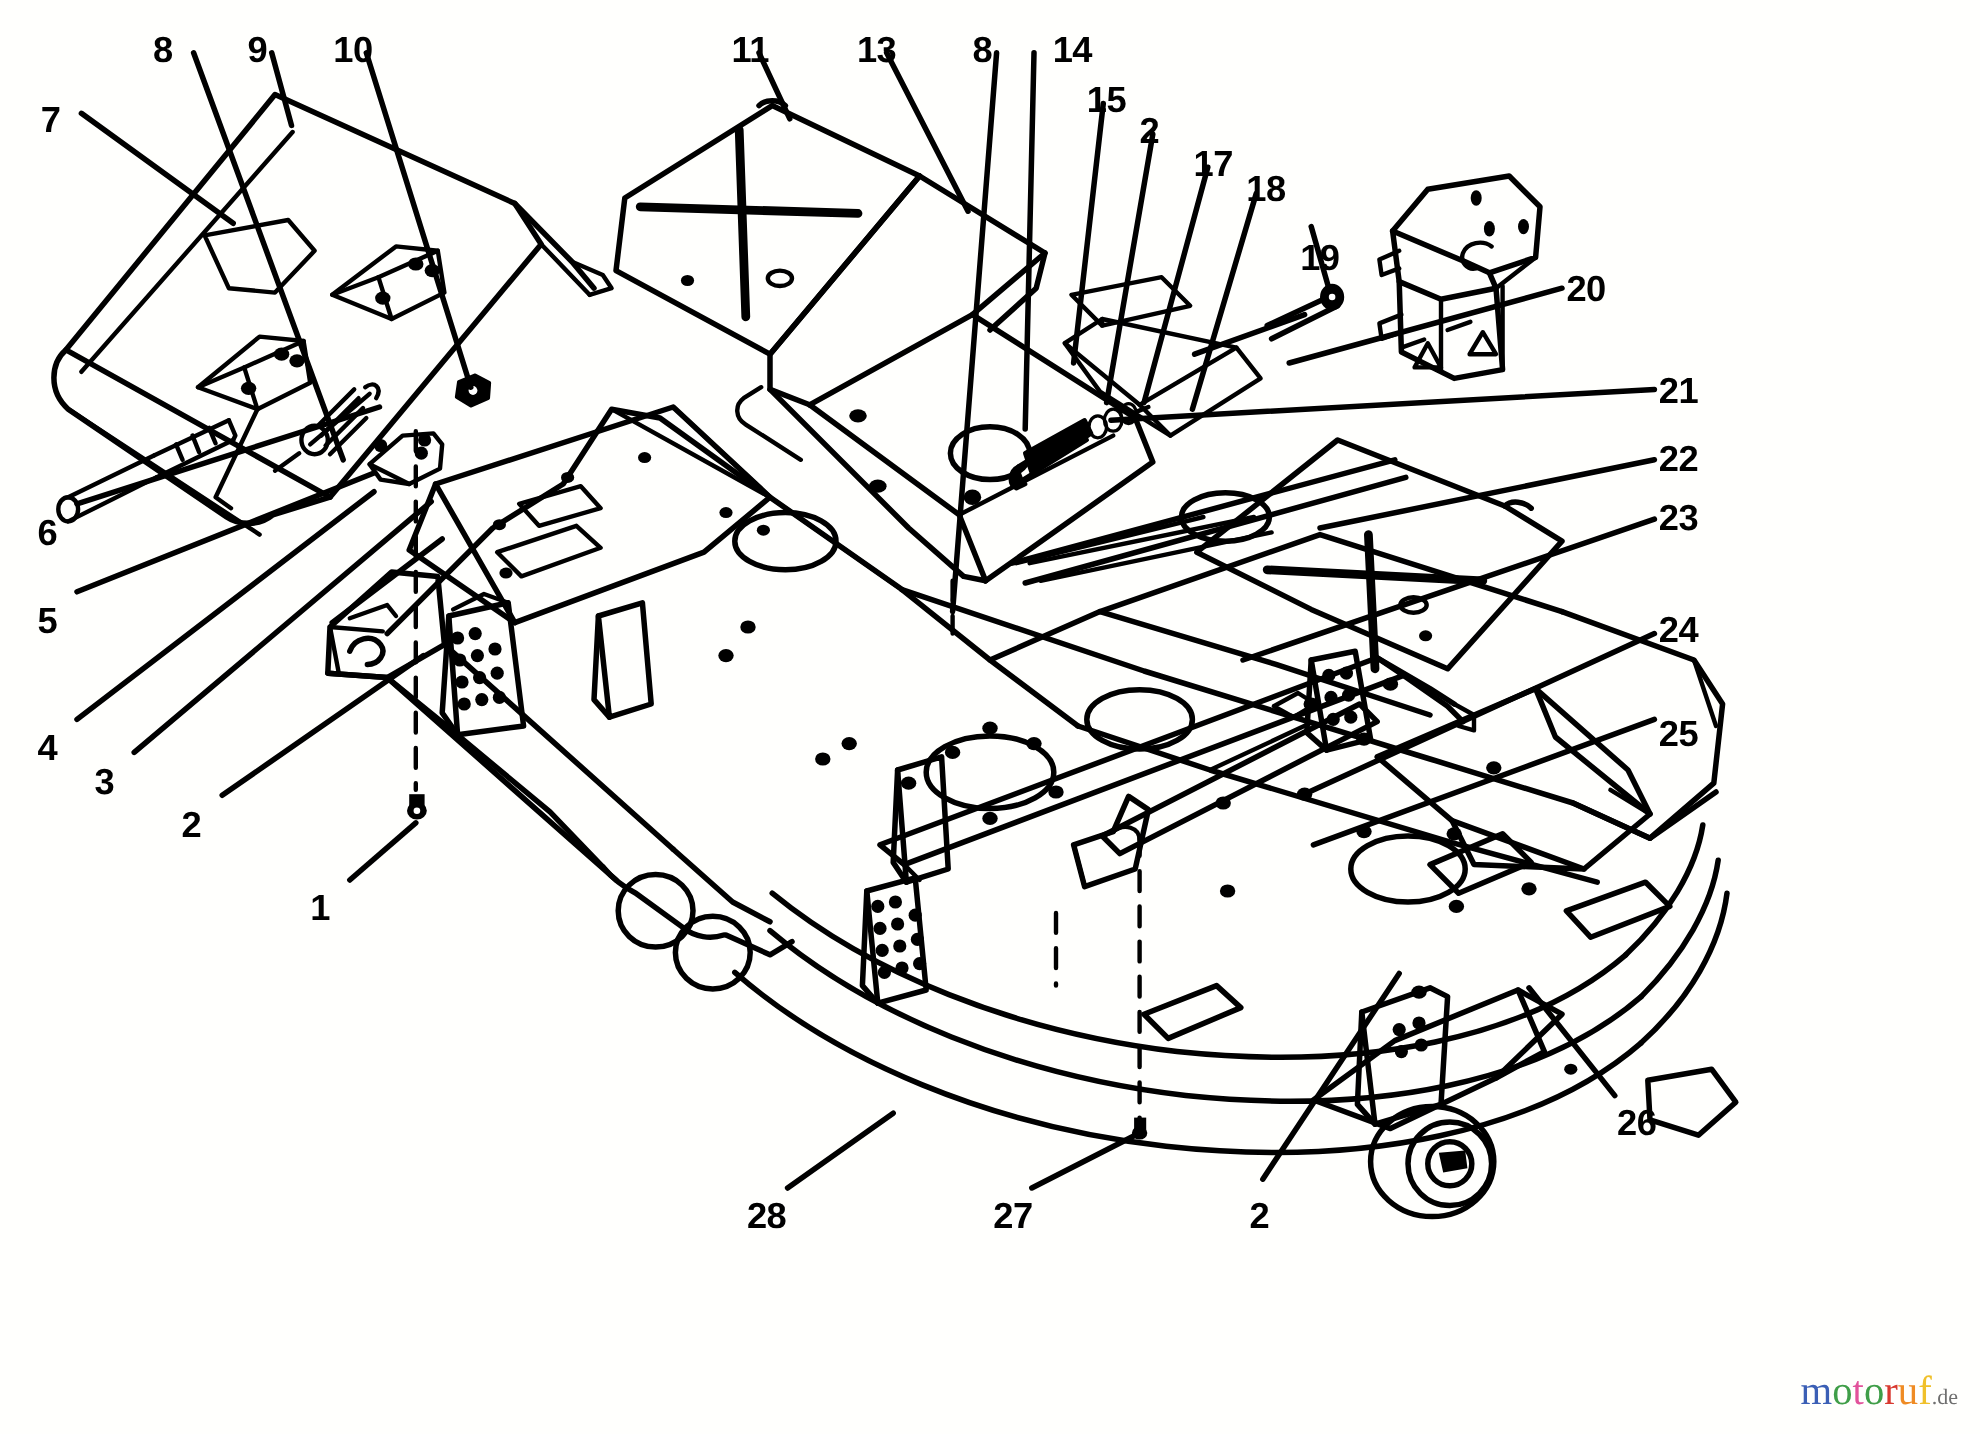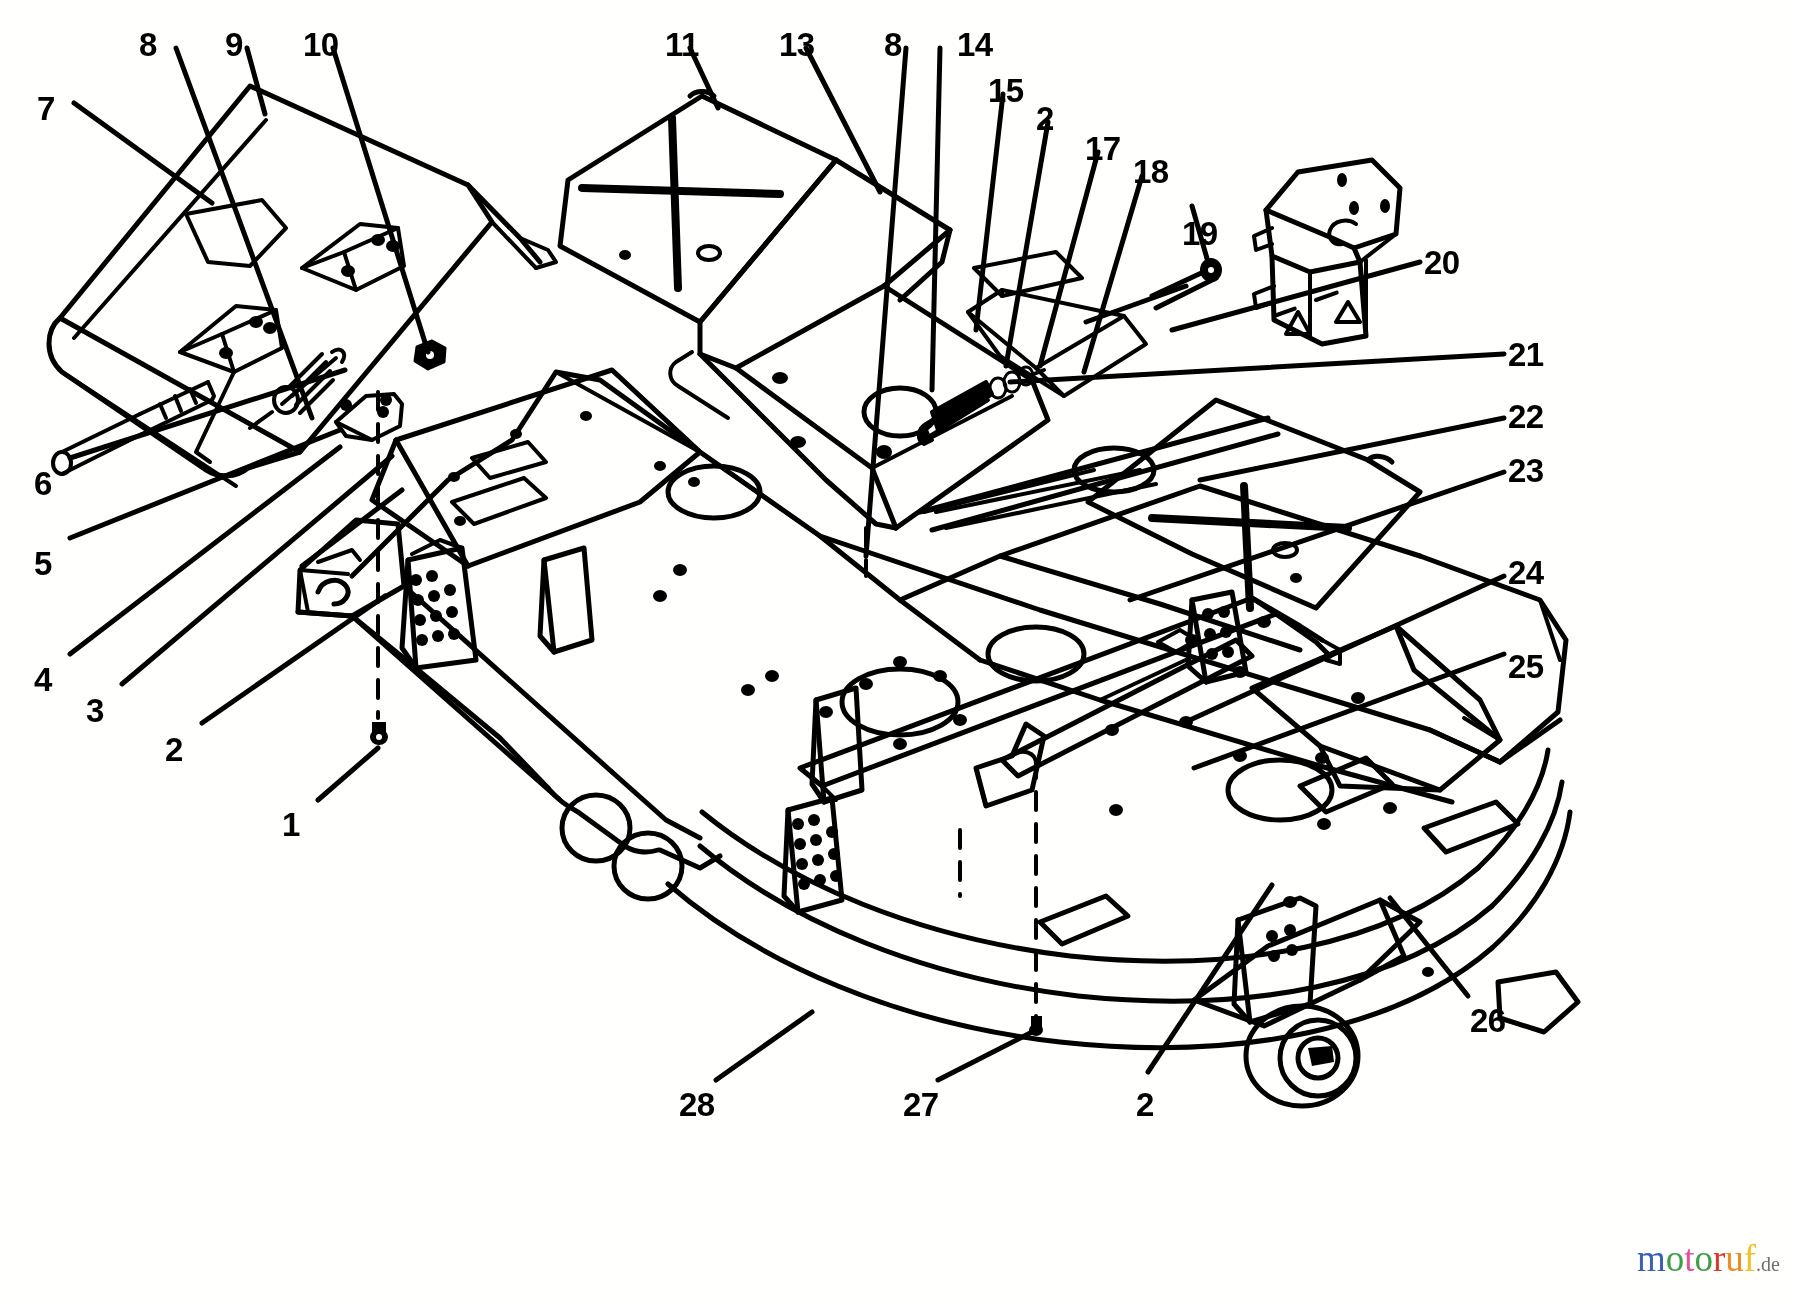--- a/index.html
+++ b/index.html
@@ -35,21 +35,21 @@
     letter-spacing: -0.5px;
     white-space: nowrap;
     user-select: none;
   }
   #watermark {
     position: absolute;
     right: 20px;
     bottom: 14px;
     font-family: "Liberation Serif", serif;
     font-size: 37px;
-    line-height: 52px;
+    line-height: 40px;
     letter-spacing: 0px;
     white-space: nowrap;
   }
   #watermark .wm-de {
     font-size: 20px;
     color: #6f6f6f;
   }
 </style>
 </head>
 <body>

